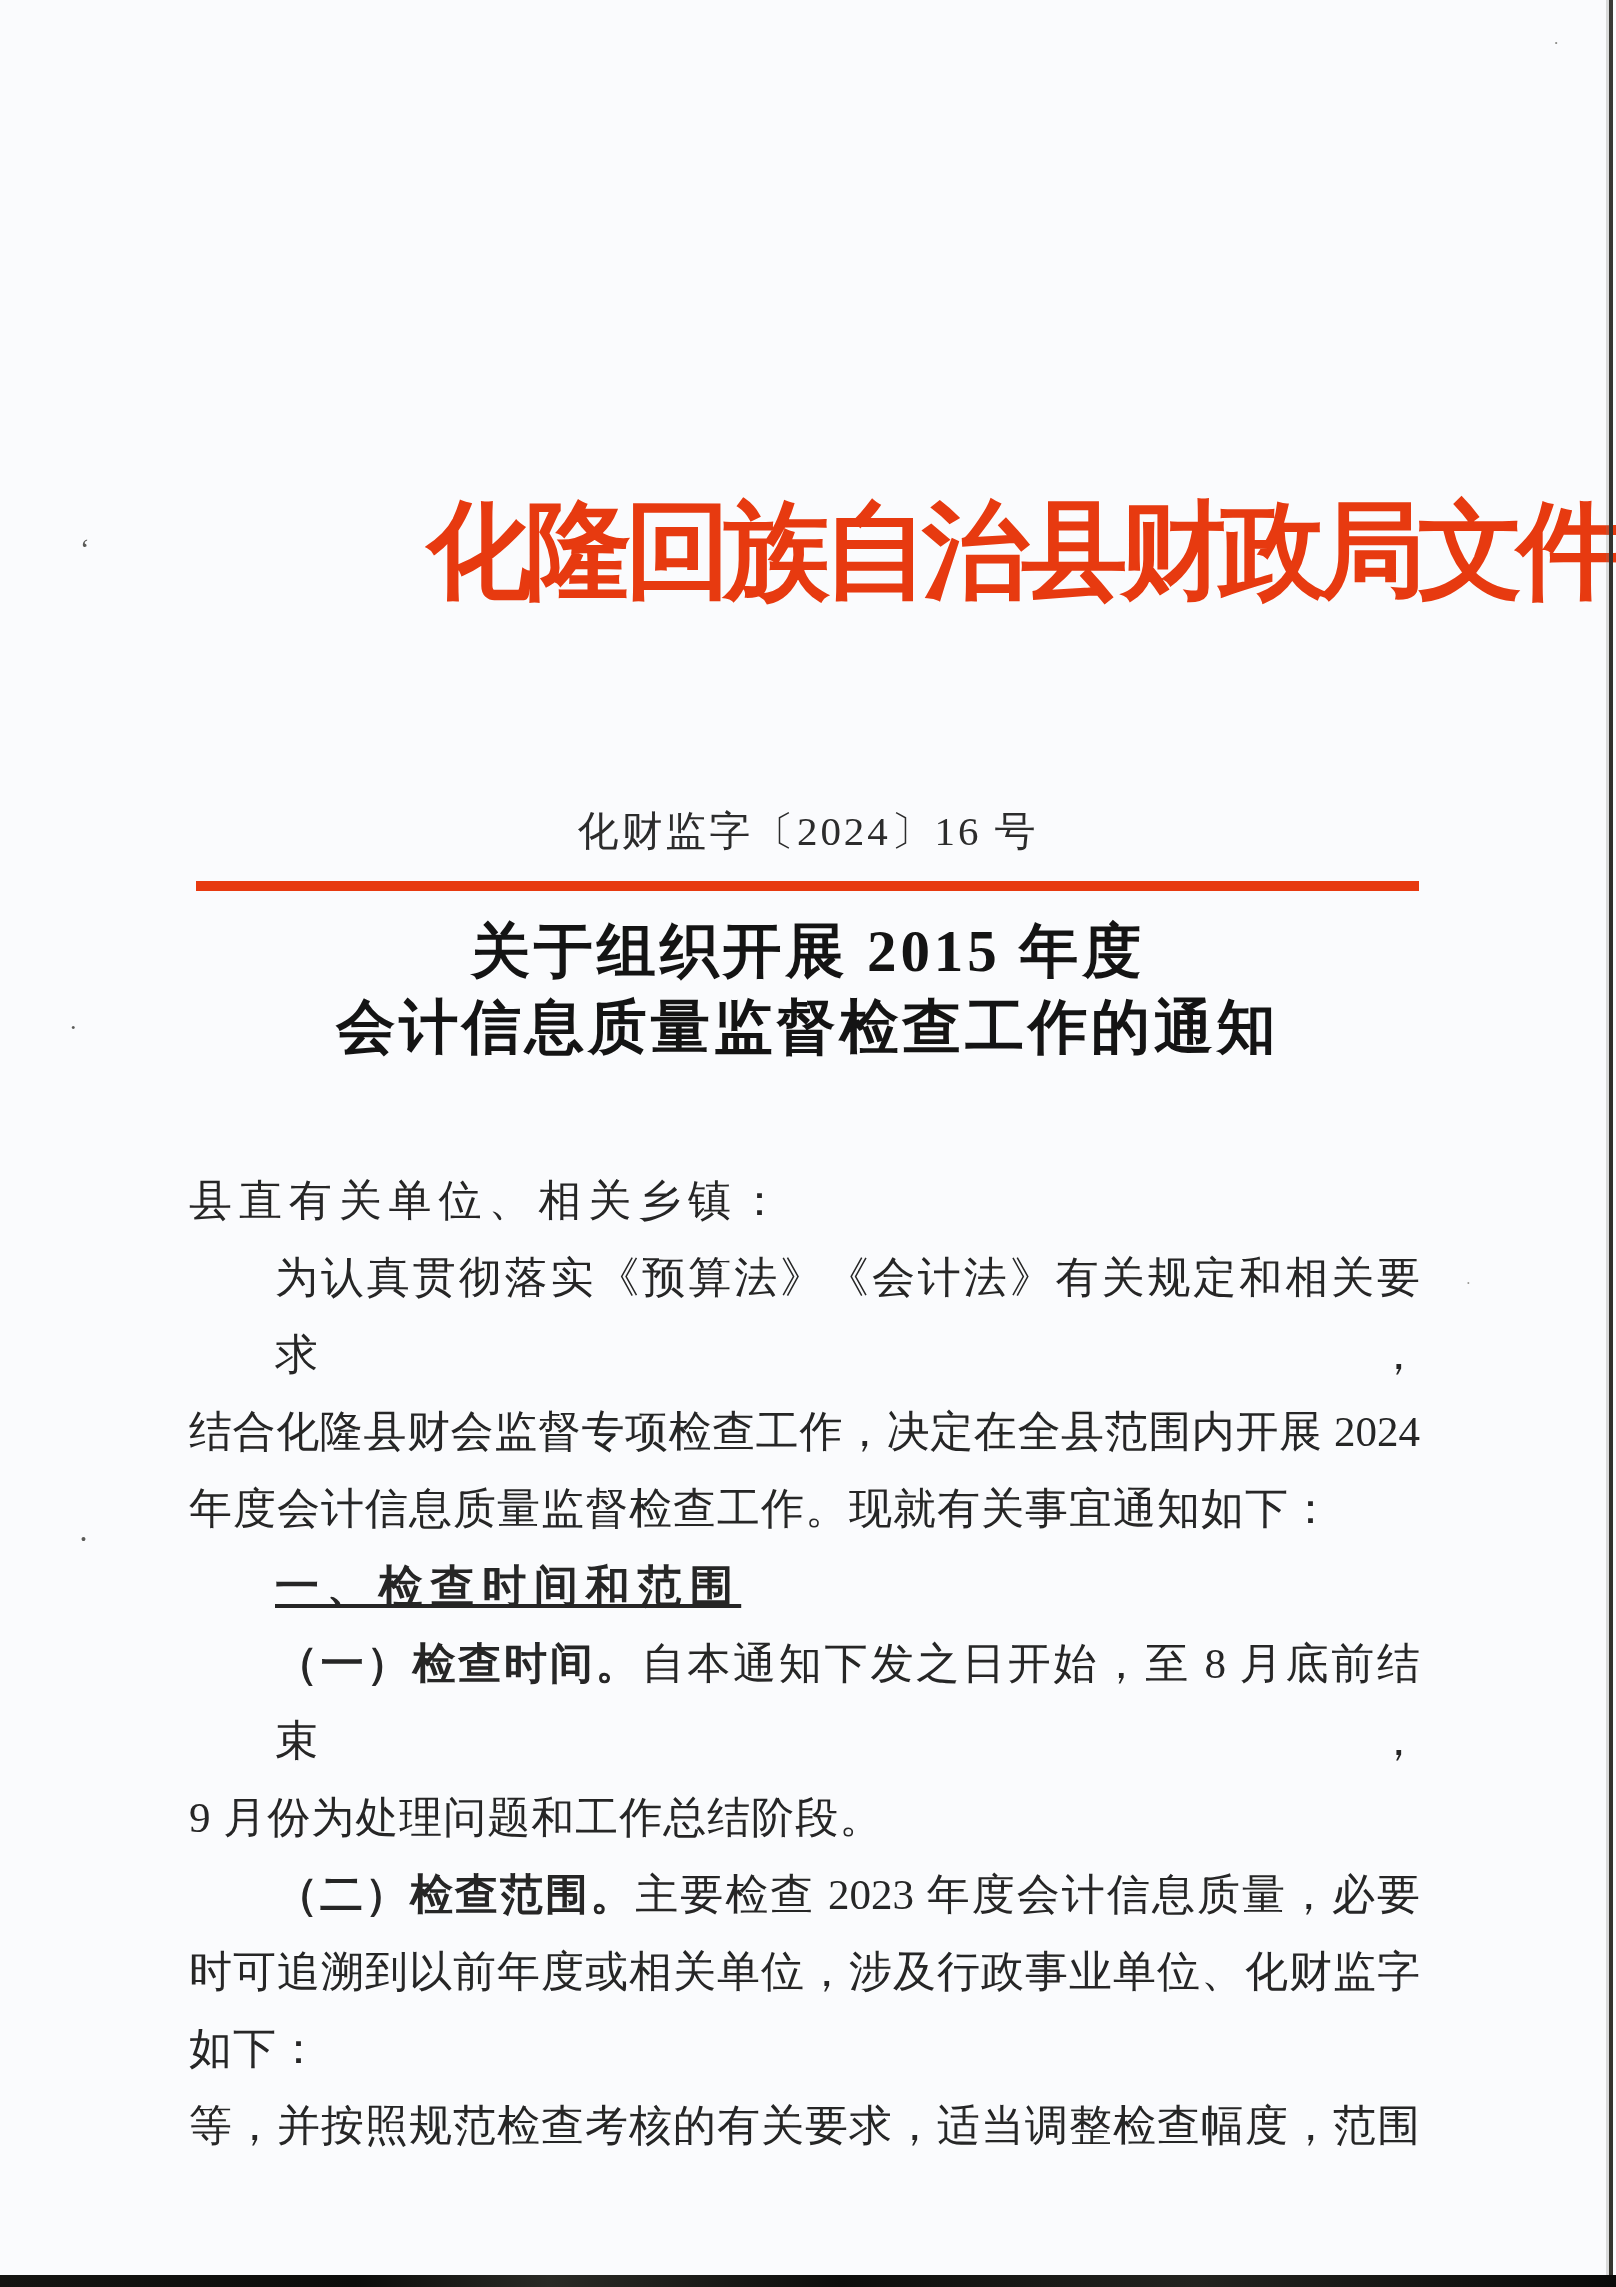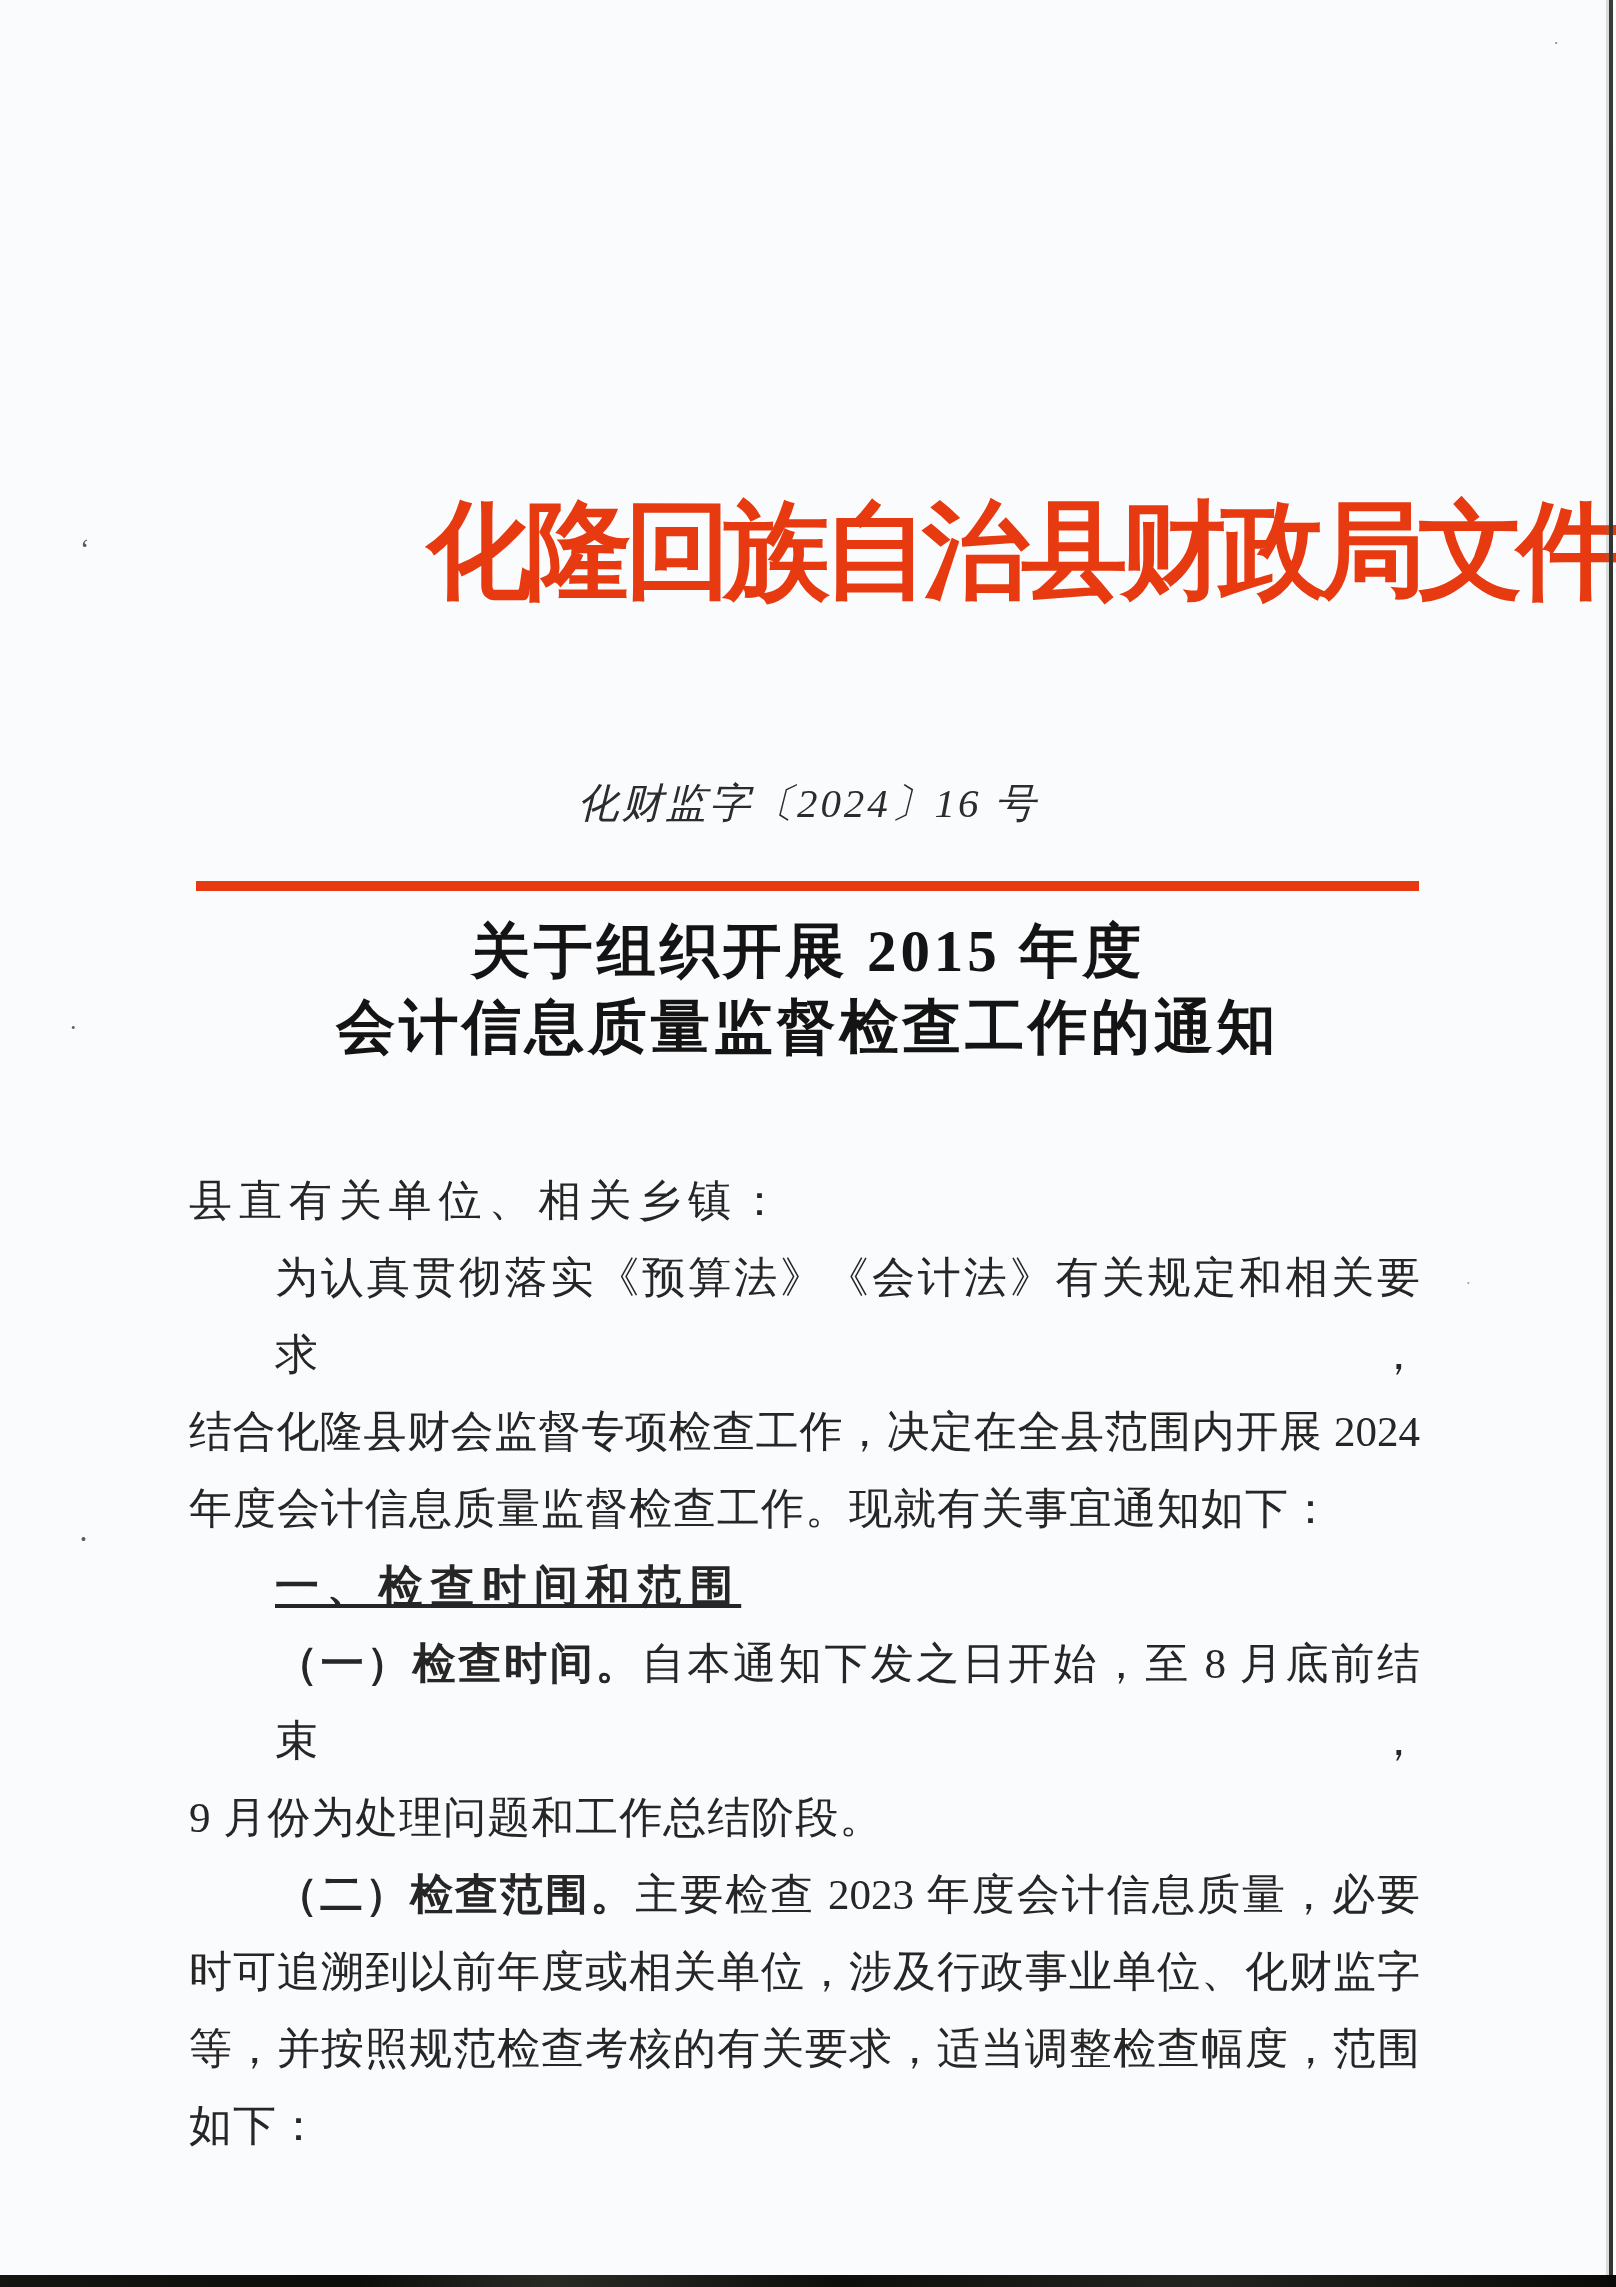--- a/index.html
+++ b/index.html
@@ -15,27 +15,26 @@
   
   .org-title{
     position:absolute;top:478px;left:0;width:100%;
     text-align:right;
     font-size:106px;line-height:147px;
     font-weight:bold;
     letter-spacing:-6.9px;
     white-space:nowrap;
   }
   .doc-number{
-    position:absolute;top:774px;left:0;width:100%;
+    position:absolute;top:802px;left:0;width:100%;
     text-align:center;
     font-size:41px;line-height:59px;
     letter-spacing:2.9px;
     color:#2c2c2c;
     white-space:nowrap;
-    font-style:italic;
   }
   .red-line{
     position:absolute;top:881px;left:196px;
     width:1223px;height:9.8px;
   }
   
   .notice-title{
     position:absolute;top:913px;left:0;width:100%;
     text-align:center;
     font-weight:bold;
@@ -103,22 +102,22 @@
   <div class="body-text">
       <div class="bline sp"><span class="reg">县直有关单位、相关乡镇：</span></div>
       <div class="bline indent j"><span class="reg">为认真贯彻落实《预算法》《会计法》有关规定和相关要求，</span></div>
       <div class="bline j"><span class="reg">结合化隆县财会监督专项检查工作，决定在全县范围内开展 2024</span></div>
       <div class="bline "><span class="reg">年度会计信息质量监督检查工作。现就有关事宜通知如下：</span></div>
       <div class="bline indent heading"><span class="bold">一、检查时间和范围</span></div>
       <div class="bline indent j"><span class="bold">（一）检查时间。</span><span class="reg">自本通知下发之日开始，至 8 月底前结束，</span></div>
       <div class="bline "><span class="reg">9 月份为处理问题和工作总结阶段。</span></div>
       <div class="bline indent j"><span class="bold">（二）检查范围。</span><span class="reg">主要检查 2023 年度会计信息质量，必要</span></div>
       <div class="bline j"><span class="reg">时可追溯到以前年度或相关单位，涉及行政事业单位、化财监字</span></div>
+      <div class="bline "><span class="reg">如下：</span></div>
       <div class="bline j"><span class="reg">等，并按照规范检查考核的有关要求，适当调整检查幅度，范围</span></div>
-      <div class="bline "><span class="reg">如下：</span></div>
     </div>
 
   <div class="edge-right"></div>
   <div class="edge-right-soft"></div>
   <div class="edge-bottom"></div>
   <span class="speck s1">ʻ</span>
   <span class="speck s2">·</span>
   <span class="speck s3">·</span>
   <span class="speck s4">·</span>
   <span class="speck s5">·</span>

